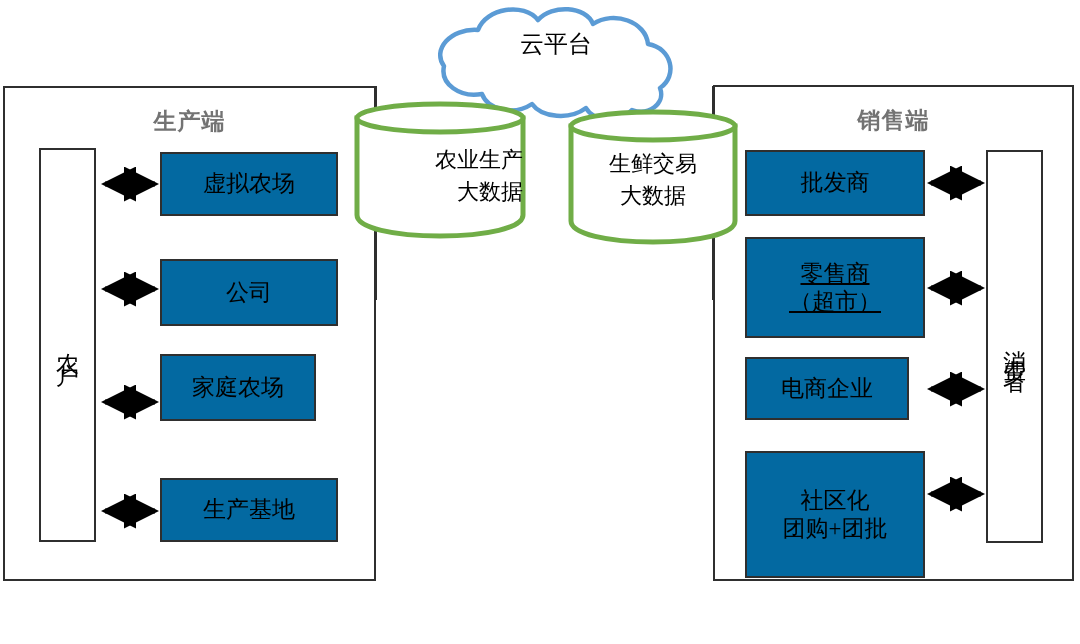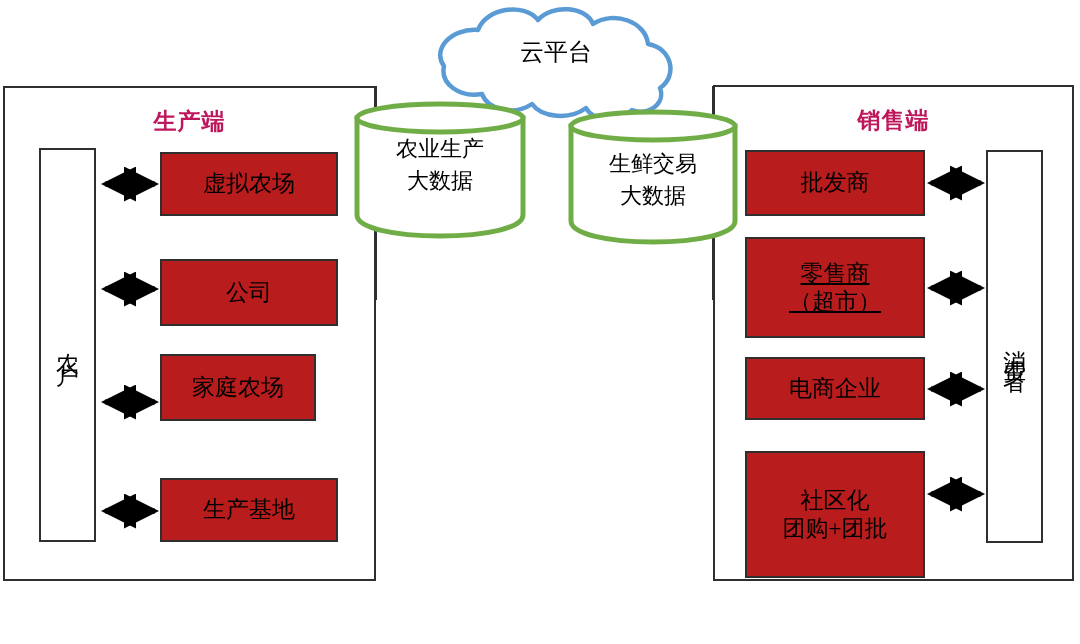--- a/index.html
+++ b/index.html
@@ -24,29 +24,29 @@
     position: absolute;
     border: 2px solid #2f2f2f;
     background: transparent;
     box-sizing: border-box;
   }
   .panel-title {
     position: absolute;
     text-align: center;
     font-weight: bold;
     font-size: 23px;
-    color: #be185d;
+    color: #737373;
     letter-spacing: 1px;
     white-space: nowrap;
   }
   .nodebox {
     position: absolute;
     border: 2px solid #2f2f2f;
     box-sizing: border-box;
-    background: #b91c1c;
+    background: #0369a1;
     display: flex;
     align-items: center;
     justify-content: center;
     text-align: center;
     color: #000;
     font-size: 23px;
     line-height: 1.18;
     white-space: pre-line;
   }
   .vbox {
@@ -115,21 +115,21 @@
   <div class="panel" style="left:713px; top:85px; width:361px; height:496px;"></div>
   <div class="panel-title" style="left:713px; top:105px; width:361px;">销售端</div>
 
   <div class="nodebox" style="left:745px; top:150px; width:180px; height:66px;">
     <span>批发商</span>
   </div>
   <div class="nodebox" style="left:745px; top:237px; width:180px; height:101px;text-decoration:underline;">
     <span>零售商
 （超市）</span>
   </div>
-  <div class="nodebox" style="left:745px; top:357px; width:180px; height:63px;">
+  <div class="nodebox" style="left:745px; top:357px; width:164px; height:63px;">
     <span>电商企业</span>
   </div>
   <div class="nodebox" style="left:745px; top:451px; width:180px; height:127px;">
     <span>社区化
 团购+团批</span>
   </div>
 
   <div class="vbox" style="left:986px; top:150px; width:57px; height:393px;">
     <span>消费者</span>
   </div>
@@ -197,21 +197,21 @@
       <path d="M357,118 L357,215 C357,228 394,236 440,236 C486,236 523,228 523,215 L523,118 Z" fill="#FFFFFF" stroke="#70AD47" stroke-width="5"></path>
       <ellipse cx="440" cy="118" rx="83" ry="14" fill="#FFFFFF" stroke="#70AD47" stroke-width="5"></ellipse>
     </g>
 
     <g>
       <path d="M571,126 L571,221 C571,234 608,242 653,242 C698,242 735,234 735,221 L735,126 Z" fill="#FFFFFF" stroke="#70AD47" stroke-width="5"></path>
       <ellipse cx="653" cy="126" rx="82" ry="14" fill="#FFFFFF" stroke="#70AD47" stroke-width="5"></ellipse>
     </g>
   </svg>
 
-  <div class="cloud-label" style="left:440px; top:36px; width:232px;">云平台</div>
-
-  <div class="cyl-label" style="left:357px; top:133px; width:166px;">农业生产
+  <div class="cloud-label" style="left:440px; top:28px; width:232px;">云平台</div>
+
+  <div class="cyl-label" style="left:357px; top:144px; width:166px;text-align:right;">农业生产
 大数据</div>
 
   <div class="cyl-label" style="left:571px; top:148px; width:164px;">生鲜交易
 大数据</div>
 
 </div>
 
 </body></html>

